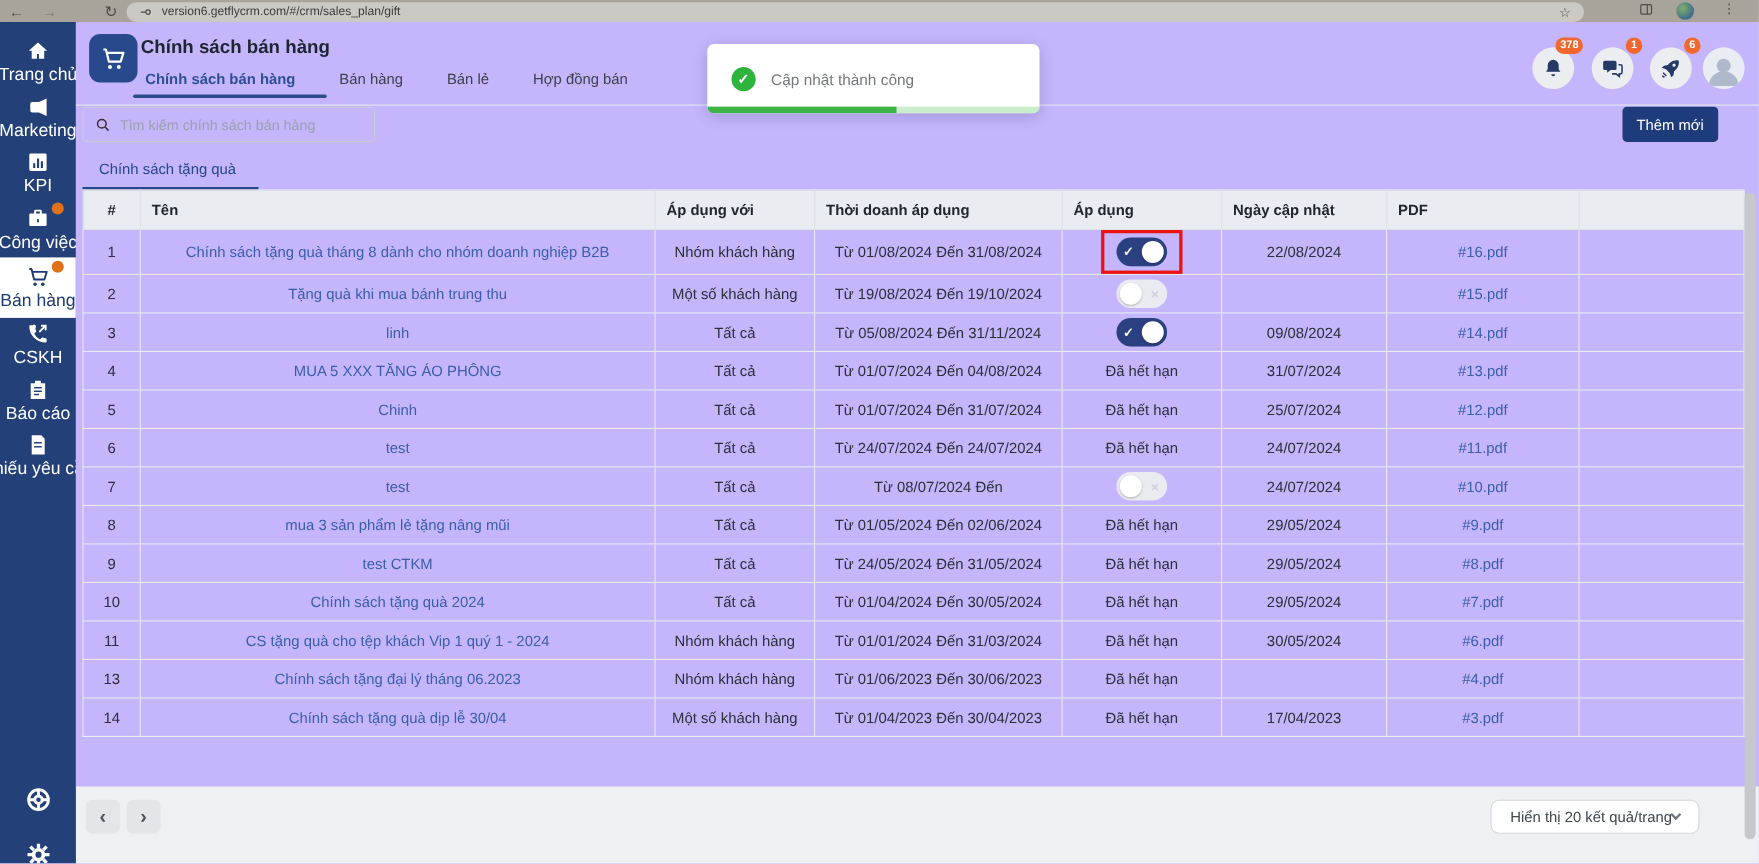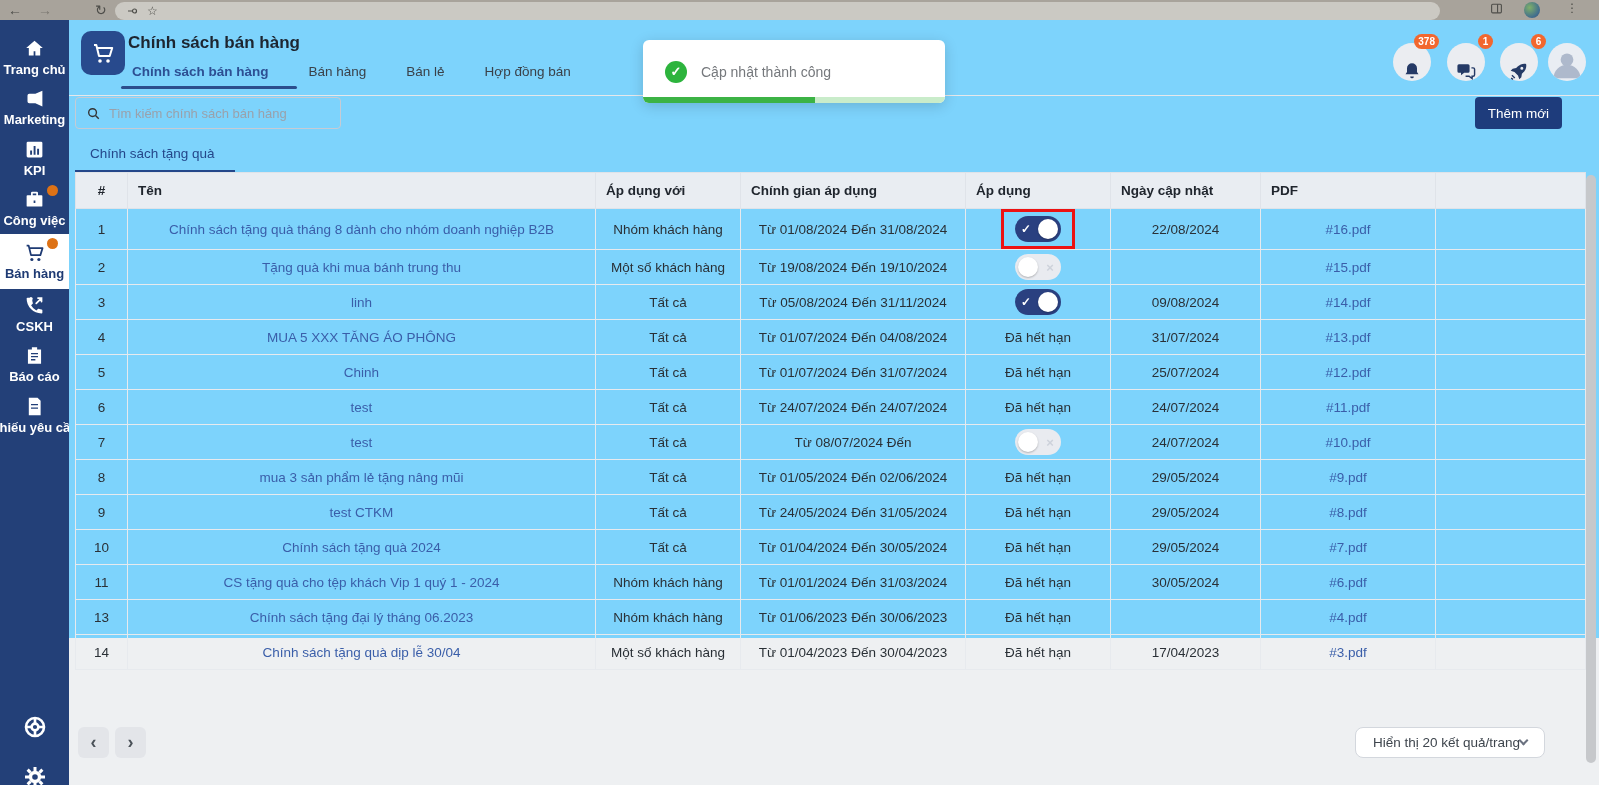--- a/index.html
+++ b/index.html
@@ -17,34 +17,34 @@
   .b-avatar{position:absolute;left:1524px;top:2px;width:16px;height:16px;border-radius:50%;background:radial-gradient(circle at 35% 35%,#7fb069,#3e6b8f 70%,#5b4a2f)}
   .b-dots{position:absolute;left:1566px;top:1px;font-size:12px;color:#4d4d49}
 
   
   .sidebar{position:absolute;left:0;top:20px;width:69px;height:765px;background:#234078;color:#fff;overflow:hidden}
   .nav{padding-top:12px}
   .nav-item{height:50.5px;display:flex;flex-direction:column;align-items:center;justify-content:center;gap:3px;cursor:pointer}
   .nav-item.active{background:#fff;color:#1e3a73;height:55px}
   .nav-ic{position:relative;display:inline-flex}
   .nav-dot{position:absolute;right:-13px;top:-4px;width:11px;height:11px;border-radius:50%;background:#dd7216}
-  .nav-label{font-size:13px;font-weight:bold;white-space:nowrap}
+  .nav-label{font-size:16px;font-weight:normal;white-space:nowrap}
   .side-bottom{position:absolute;left:0;width:69px;display:flex;justify-content:center;color:#fff}
 
   
-  .main{position:absolute;left:69px;top:20px;width:1530px;height:618px;background:#7dd3fc}
+  .main{position:absolute;left:69px;top:20px;width:1530px;height:695px;background:#c4b5fd}
   .cart-badge{position:absolute;left:12px;top:11px;width:44px;height:44px;border-radius:10px;background:#284a8d;color:#fff;display:flex;align-items:center;justify-content:center}
   .page-title{position:absolute;left:59px;top:13px;font-size:17px;font-weight:bold;color:#1d2530}
   .header-tabs{position:absolute;left:63px;top:44px;display:flex;gap:40px}
   .htab{font-size:13.5px;color:#3a4149;padding-bottom:10px;position:relative;cursor:pointer;white-space:nowrap}
   .htab.active{color:#2d4f93;font-weight:bold}
   .htab.active::after{content:"";position:absolute;left:-11px;right:-28px;bottom:0;height:3px;background:#2b4d8c;border-radius:2px}
   .divider{position:absolute;left:0;top:75px;width:1530px;height:1px;background:#e6e8eb}
 
-  .notif{position:absolute;top:23px;width:38px;height:38px;border-radius:50%;background:#ebedf1;display:flex;align-items:flex-end;justify-content:center;color:#253a66;cursor:pointer}
+  .notif{position:absolute;top:23px;width:38px;height:38px;border-radius:50%;background:#ebedf1;display:flex;align-items:center;justify-content:center;color:#253a66;cursor:pointer}
   .notif-badge{position:absolute;top:-9px;right:-8px;min-width:15px;height:15px;border-radius:8px;background:#f2672e;color:#fff;font-size:10px;font-weight:bold;display:flex;align-items:center;justify-content:center;padding:0 4px}
   .user-avatar{position:absolute;left:1479px;top:23px;width:38px;height:38px;border-radius:50%;background:#e9edf3;display:flex;align-items:flex-end;justify-content:center;overflow:hidden;color:#aeb9cc;cursor:pointer}
 
   
   .toast{position:absolute;left:574px;top:20px;width:302px;height:63px;background:#fff;border-radius:6px;box-shadow:0 3px 14px rgba(0,0,0,.16);display:flex;align-items:center;gap:14px;padding-left:22px;overflow:hidden;z-index:5}
   .toast-check{width:22px;height:22px;border-radius:50%;background:#2db43d;color:#fff;font-size:13px;font-weight:bold;display:flex;align-items:center;justify-content:center;flex:0 0 auto}
   .toast-msg{font-size:14px;color:#75787c}
   .toast-track{position:absolute;left:0;bottom:0;width:100%;height:6px;background:#c9ecca}
   .toast-fill{height:100%;background:#3cb345}
 
@@ -88,20 +88,21 @@
   <span class="b-ic" style="left:8px">←</span>
   <span class="b-ic b-fwd" style="left:38px">→</span>
   <span class="b-ic" style="left:95px">↻</span>
   <div class="url-pill">
     <span class="key-ic">
       <svg width="12" height="12" viewBox="0 0 24 24">
           <path d="M2 11h8v2H2z" fill="#4d4d49"></path>
           <circle cx="15" cy="12" r="4" fill="none" stroke="#4d4d49" stroke-width="2.4"></circle>
         </svg>
     </span>
+    <span class="url-text">version6.getflycrm.com/#/crm/sales_plan/gift</span>
     <span class="star">☆</span>
   </div>
   <span class="b-ic" style="left:1490px">
     <svg width="13" height="13" viewBox="0 0 24 24">
         <rect x="3" y="4" width="18" height="16" rx="2" fill="none" stroke="#4d4d49" stroke-width="2"></rect>
         <path d="M14 4v16" stroke="#4d4d49" stroke-width="2"></path>
       </svg>
   </span>
   <span class="b-avatar"></span>
   <span class="b-dots">⋮</span>
@@ -278,21 +279,21 @@
         <col style="width:145px">
           <col style="width:150px">
           <col style="width:175px">
           <col style="width:150px">
       </colgroup>
       <thead>
           <tr id="thead-row">
             <th class="c-idx">#</th>
             <th>Tên</th>
             <th>Áp dụng với</th>
-            <th>Chính gian áp dụng</th>
+            <th>Thời doanh áp dụng</th>
             <th>Áp dụng</th>
             <th>Ngày cập nhật</th>
             <th>PDF</th>
             <th></th>
           </tr>
         </thead>
       <tbody id="tbody">
           <tr>
             <td>1</td>
             <td class="c-name"><a class="tbl-link">Chính sách tặng quà tháng 8 dành cho nhóm doanh nghiệp B2B</a></td>

